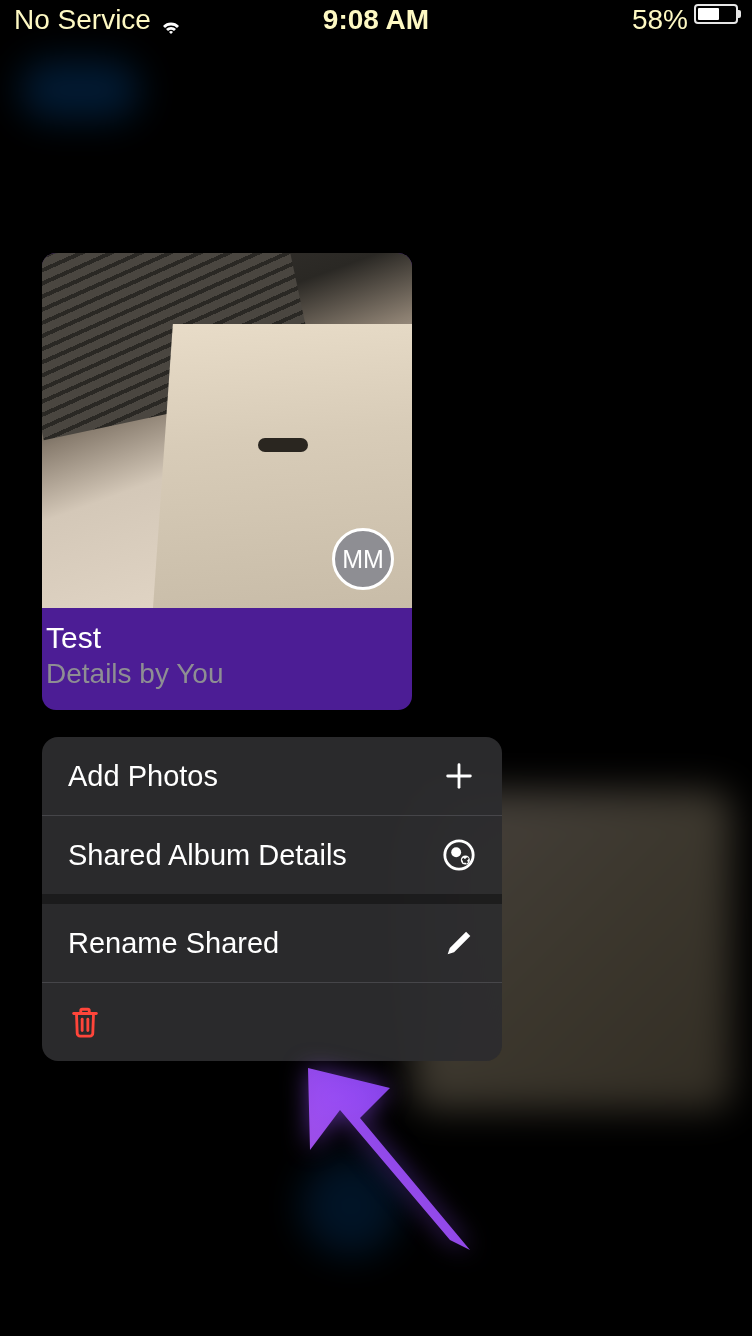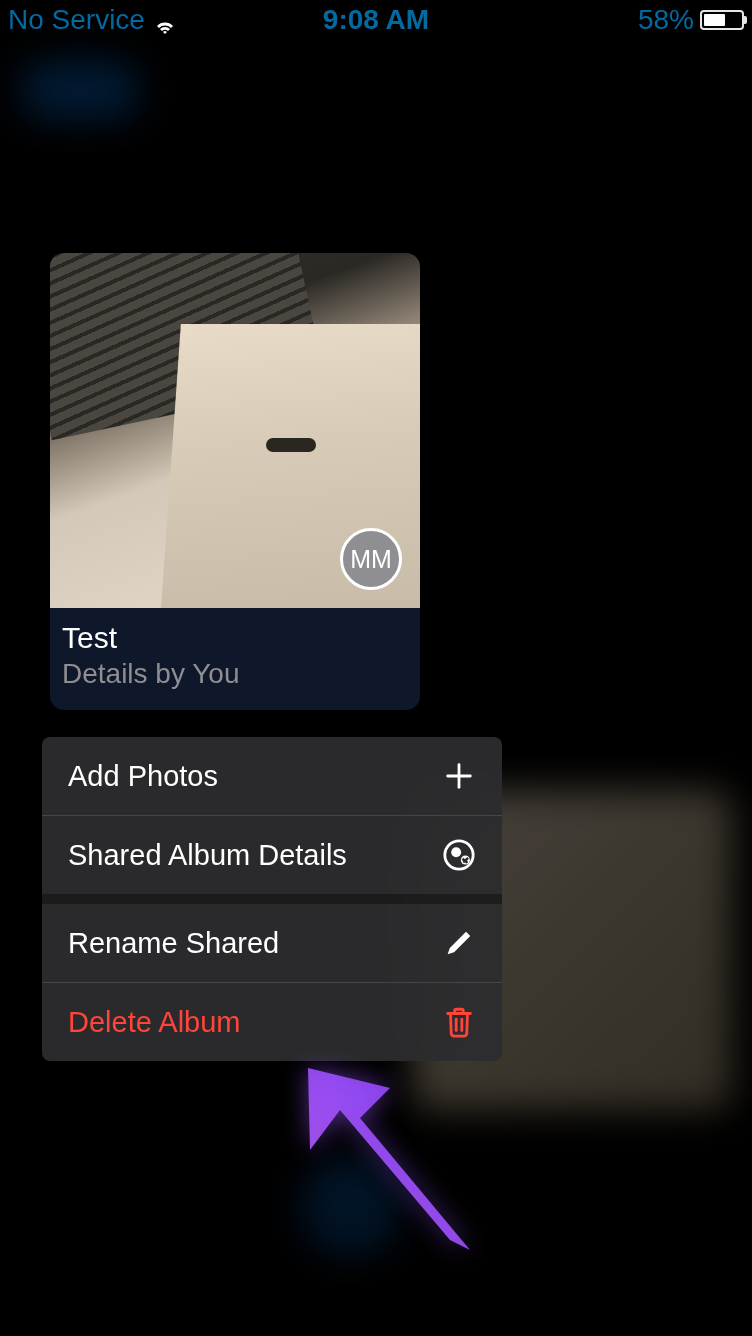--- a/index.html
+++ b/index.html
@@ -18,40 +18,39 @@
     }
     .status-bar {
       position: absolute;
       top: 0;
       left: 0;
       right: 0;
       height: 40px;
       display: flex;
       align-items: center;
       justify-content: space-between;
-      padding: 0 8px;
-      color: #0369a1;
+      padding: 0 14px;
+      color: #fef9c3;
       font-size: 28px;
       font-weight: 400;
       z-index: 100;
     }
     .status-left {
       display: flex;
       align-items: center;
       gap: 8px;
     }
     .status-center {
       position: absolute;
       left: 50%;
       transform: translateX(-50%);
       font-weight: 600;
     }
     .status-right {
       display: flex;
-      align-items: center;
       gap: 6px;
       margin-left: 24px;
     }
     .wifi-icon {
       width: 24px;
       height: 18px;
     }
     .battery-icon {
       width: 44px;
       height: 20px;
@@ -109,24 +108,24 @@
       bottom: 80px;
       left: 40%;
       width: 100px;
       height: 100px;
       background: #0a84ff;
       border-radius: 50%;
       opacity: 0.3;
     }
     .album-card {
       position: absolute;
-      left: 50px;
+      left: 42px;
       top: 253px;
       width: 370px;
-      background: #0f172a;
+      background: #4c1d95;
       border-radius: 14px;
       overflow: hidden;
       z-index: 10;
     }
     .album-thumb {
       width: 100%;
       height: 355px;
       position: relative;
       background: linear-gradient(160deg, #3a3632 0%, #2a2824 25%, #8a7e70 40%, #d4c8b8 55%, #e8dccc 100%);
       overflow: hidden;
@@ -175,42 +174,42 @@
       background: #8e8e93;
       border: 3px solid #fff;
       display: flex;
       align-items: center;
       justify-content: center;
       color: #fff;
       font-size: 25px;
       font-weight: 500;
     }
     .album-info {
-      padding: 12px 16px 18px 12px;
+      padding: 12px 16px 18px 4px;
     }
     .album-title {
       color: #fff;
       font-size: 30px;
       font-weight: 400;
       line-height: 1.2;
     }
     .album-subtitle {
       color: #8e8e93;
       font-size: 28px;
       font-weight: 400;
       line-height: 1.3;
     }
     .context-menu {
       position: absolute;
       left: 42px;
       top: 737px;
       width: 460px;
       background: rgba(44,44,46,0.95);
       backdrop-filter: blur(40px);
-      border-radius: 8px;
+      border-radius: 16px;
       overflow: hidden;
       z-index: 10;
     }
     .menu-item {
       display: flex;
       align-items: center;
       justify-content: space-between;
       padding: 22px 26px;
       color: #fff;
       font-size: 29px;
@@ -335,21 +334,20 @@
   <div class="menu-item">
     <span>Rename Shared</span>
     <span class="menu-icon">
       <svg viewBox="0 0 24 24">
           <path d="M4 20 L5.5 15.5 L17 4 L20 7 L8.5 18.5 Z" fill="#fff" stroke="none"></path>
         </svg>
     </span>
   </div>
   <div class="menu-divider-thin"></div>
   <div class="menu-item destructive">
-    <span>Delete Album</span>
     <span class="menu-icon">
       <svg viewBox="0 0 24 24" stroke="#ff453a">
           <path d="M4 6 L20 6" stroke-linecap="round"></path>
           <path d="M9 6 L9 4 A1 1 0 0 1 10 3 L14 3 A1 1 0 0 1 15 4 L15 6"></path>
           <path d="M6 6 L6.5 20 A2 2 0 0 0 8.5 22 L15.5 22 A2 2 0 0 0 17.5 20 L18 6"></path>
           <line x1="10" y1="10" x2="10" y2="18" stroke-linecap="round"></line>
           <line x1="14" y1="10" x2="14" y2="18" stroke-linecap="round"></line>
         </svg>
     </span>
   </div>

